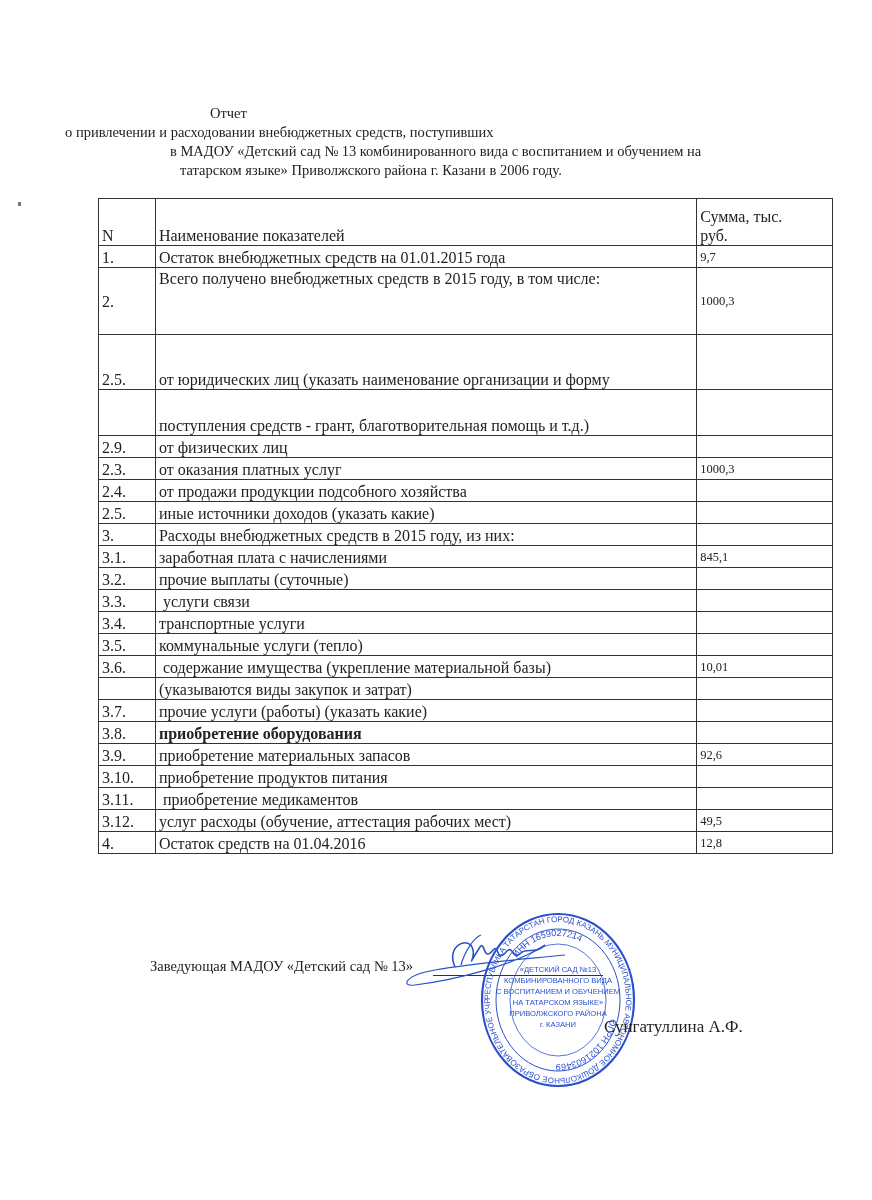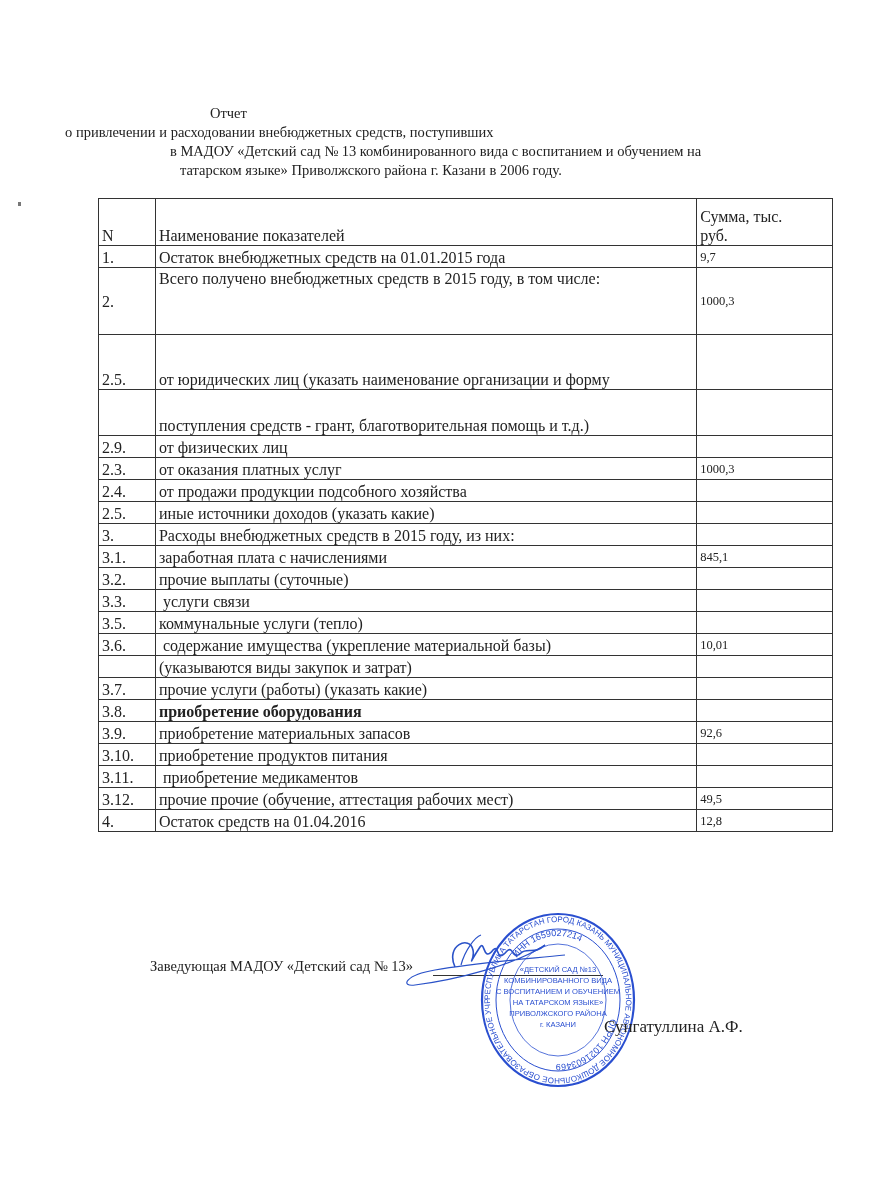--- a/index.html
+++ b/index.html
@@ -128,20 +128,25 @@
         <td class="num">3.2.</td>
         <td class="name" style="white-space: pre-wrap;">прочие выплаты (суточные)</td>
         <td class="sum"></td>
       </tr>
       <tr class="r">
         <td class="num">3.3.</td>
         <td class="name" style="white-space: pre-wrap;"> услуги связи</td>
         <td class="sum"></td>
       </tr>
       <tr class="r">
+        <td class="num">3.4.</td>
+        <td class="name" style="white-space: pre-wrap;">транспортные услуги</td>
+        <td class="sum"></td>
+      </tr>
+      <tr class="r">
         <td class="num">3.5.</td>
         <td class="name" style="white-space: pre-wrap;">коммунальные услуги (тепло)</td>
         <td class="sum"></td>
       </tr>
       <tr class="r">
         <td class="num">3.6.</td>
         <td class="name" style="white-space: pre-wrap;"> содержание имущества (укрепление материальной базы)</td>
         <td class="sum">10,01</td>
       </tr>
       <tr class="r">
@@ -169,21 +174,21 @@
         <td class="name" style="white-space: pre-wrap;">приобретение продуктов питания</td>
         <td class="sum"></td>
       </tr>
       <tr class="r">
         <td class="num">3.11.</td>
         <td class="name" style="white-space: pre-wrap;"> приобретение медикаментов</td>
         <td class="sum"></td>
       </tr>
       <tr class="r">
         <td class="num">3.12.</td>
-        <td class="name" style="white-space: pre-wrap;">прочие прочие (обучение, аттестация рабочих мест)</td>
+        <td class="name" style="white-space: pre-wrap;">услуг расходы (обучение, аттестация рабочих мест)</td>
         <td class="sum">49,5</td>
       </tr>
       <tr class="r">
         <td class="num">4.</td>
         <td class="name" style="white-space: pre-wrap;">Остаток средств на 01.04.2016</td>
         <td class="sum">12,8</td>
       </tr>
     </tbody>
 </table>
 

